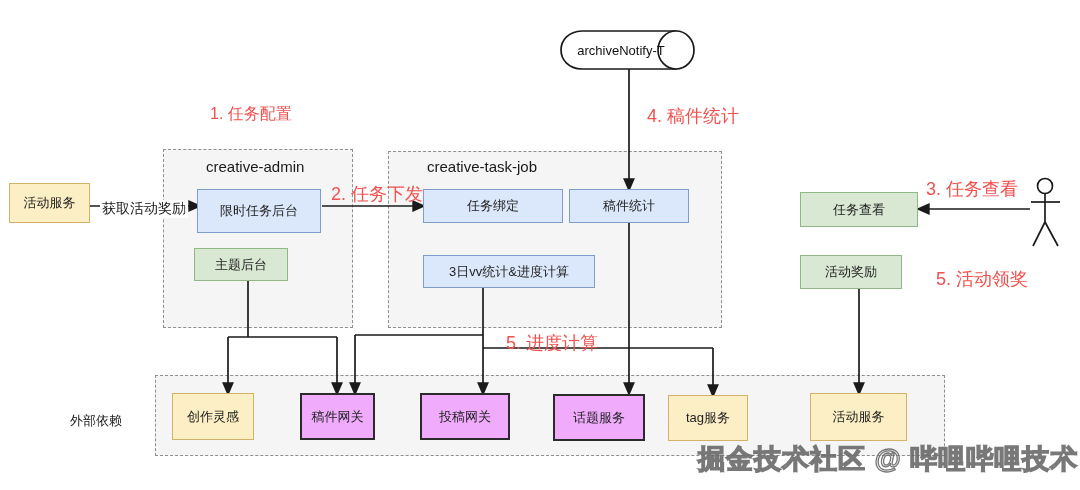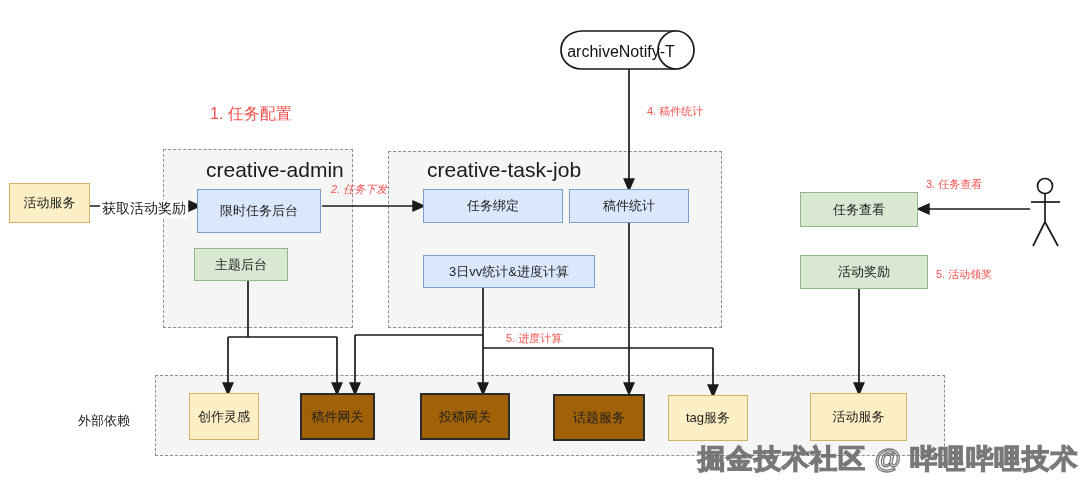--- a/index.html
+++ b/index.html
@@ -4,44 +4,44 @@
 <style>
   html,body{margin:0;padding:0;background:#ffffff;}
   #stage{
     position:relative;width:1080px;height:490px;background:#ffffff;overflow:hidden;
     font-family:"Liberation Sans","DejaVu Sans",sans-serif;color:#222;
   }
   .container{
     position:absolute;background:#f5f5f5;border:1.5px dashed #8f8f8f;box-sizing:border-box;
   }
   .ctitle{
-    position:absolute;font-size:21px;color:#1a1a1a;white-space:nowrap;
+    position:absolute;font-size:15px;color:#1a1a1a;white-space:nowrap;
   }
   .node{
     position:absolute;display:flex;align-items:center;justify-content:center;
     font-size:13px;color:#1f1f1f;box-sizing:border-box;text-align:center;white-space:nowrap;
   }
   .blue{background:#dbe8fb;border:1px solid #7e9cc9;}
   .green{background:#d9e8d3;border:1px solid #8fb886;}
   .yellow{background:#fcefc5;border:1px solid #d2b269;}
-  .white{background:#a16207;border:2px solid #2b2b2b;}
+  .white{background:#f0abfc;border:2px solid #2b2b2b;}
   .redlabel{
-    position:absolute;color:#f2514e;font-size:11px;white-space:nowrap;font-weight:500;
+    position:absolute;color:#f2514e;font-size:18px;white-space:nowrap;font-weight:500;
   }
   .redlabel.big{font-size:16px;}
   .edgelabel{
     position:absolute;font-size:14px;color:#1a1a1a;background:#ffffff;
     padding:0 2px;white-space:nowrap;z-index:4;
   }
   .sidelabel{
     position:absolute;font-size:13px;color:#1a1a1a;white-space:nowrap;
   }
   .cyl-label{
     position:absolute;left:566px;top:43px;width:110px;text-align:center;
-    font-size:16px;color:#111;z-index:3;white-space:nowrap;
+    font-size:13px;color:#111;z-index:3;white-space:nowrap;
   }
   #wires{position:absolute;left:0;top:0;z-index:1;}
   .layer2{z-index:2;}
   .layer3{z-index:3;}
   .watermark{
     position:absolute;left:698px;top:441px;z-index:5;
     font-size:27px;font-weight:bold;letter-spacing:1px;white-space:nowrap;
     color:rgba(255,255,255,0.12);
     -webkit-text-stroke:1.3px rgba(105,105,105,0.9);
   }
@@ -55,21 +55,21 @@
     <div class="ctitle" style="left:42px;top:8px;">creative-admin</div>
   </div>
 
   <div class="container" style="left:388px;top:151px;width:334px;height:177px;">
     <div class="ctitle" style="left:38px;top:6px;">creative-task-job</div>
   </div>
 
 
   <div class="container" style="left:155px;top:375px;width:790px;height:81px;"></div>
 
-  <div class="sidelabel" style="left:78px;top:412px;text-align:right;">外部依赖</div>
+  <div class="sidelabel" style="left:70px;top:412px;text-align:right;">外部依赖</div>
 
   <svg id="wires" width="1080" height="490" viewBox="0 0 1080 490">
     <defs>
       <marker id="arr" markerWidth="9" markerHeight="8" refX="1" refY="3.5" orient="auto">
         <path d="M0,0 L8,3.5 L0,7 Z" fill="#1a1a1a"></path>
       </marker>
     </defs>
     <g stroke="#1a1a1a" stroke-width="1.7" fill="none">
 
       <path d="M90,206 H190" marker-end="url(#arr)"></path>
@@ -120,38 +120,38 @@
   <div class="node green layer2" style="left:194px;top:248px;width:94px;height:33px;">主题后台</div>
 
   <div class="node blue layer2" style="left:423px;top:189px;width:140px;height:34px;">任务绑定</div>
 
   <div class="node blue layer2" style="left:569px;top:189px;width:120px;height:34px;">稿件统计</div>
 
   <div class="node blue layer2" style="left:423px;top:255px;width:172px;height:33px;">3日vv统计&amp;进度计算</div>
 
   <div class="node green layer2" style="left:800px;top:192px;width:118px;height:35px;">任务查看</div>
 
-  <div class="node green layer2" style="left:800px;top:255px;width:128px;height:34px;">活动奖励</div>
+  <div class="node green layer2" style="left:800px;top:255px;width:102px;height:34px;">活动奖励</div>
 
-  <div class="node yellow layer2" style="left:189px;top:393px;width:70px;height:47px;">创作灵感</div>
+  <div class="node yellow layer2" style="left:172px;top:393px;width:82px;height:47px;">创作灵感</div>
 
   <div class="node white layer2" style="left:300px;top:393px;width:75px;height:47px;">稿件网关</div>
 
   <div class="node white layer2" style="left:420px;top:393px;width:90px;height:47px;">投稿网关</div>
 
   <div class="node white layer2" style="left:553px;top:394px;width:92px;height:47px;">话题服务</div>
 
   <div class="node yellow layer2" style="left:668px;top:395px;width:80px;height:46px;">tag服务</div>
 
   <div class="node yellow layer2" style="left:810px;top:393px;width:97px;height:48px;">活动服务</div>
 
   <div class="edgelabel" style="left:100px;top:200px;">获取活动奖励</div>
 
   <div class="redlabel big layer3" style="left:210px;top:104px;">1. 任务配置</div>
-  <div class="redlabel layer3" style="left:331px;top:182px;font-style:italic;">2. 任务下发</div>
+  <div class="redlabel layer3" style="left:331px;top:182px;">2. 任务下发</div>
   <div class="redlabel layer3" style="left:926px;top:177px;">3. 任务查看</div>
   <div class="redlabel layer3" style="left:647px;top:104px;">4. 稿件统计</div>
   <div class="redlabel layer3" style="left:506px;top:303px;margin-top:28px;">5. 进度计算</div>
   <div class="redlabel layer3" style="left:936px;top:267px;">5. 活动领奖</div>
 
   <div class="watermark">掘金技术社区 @ 哔哩哔哩技术</div>
 
 </div>
 
 </body></html>

